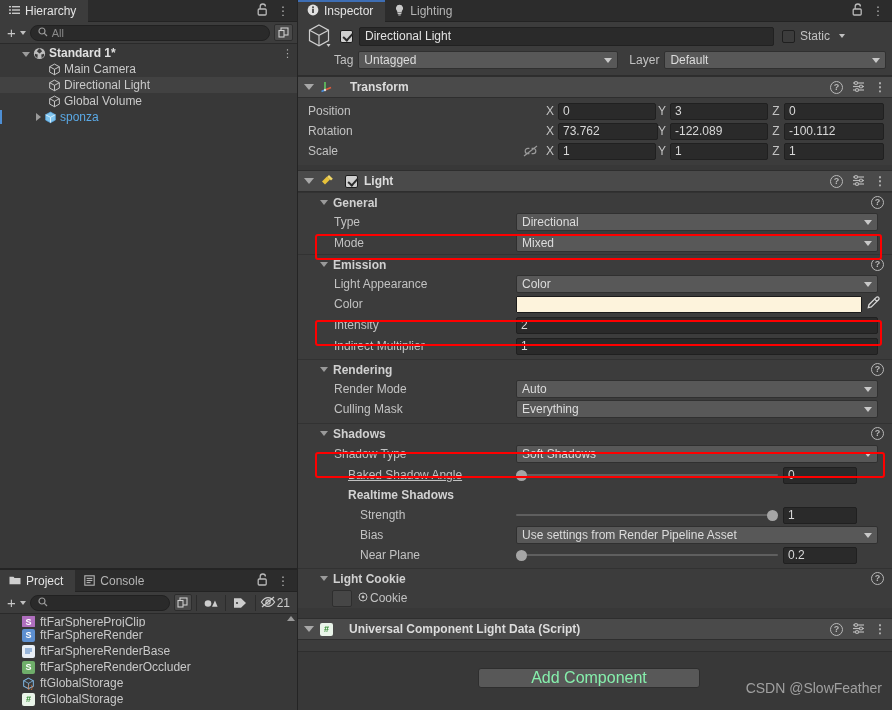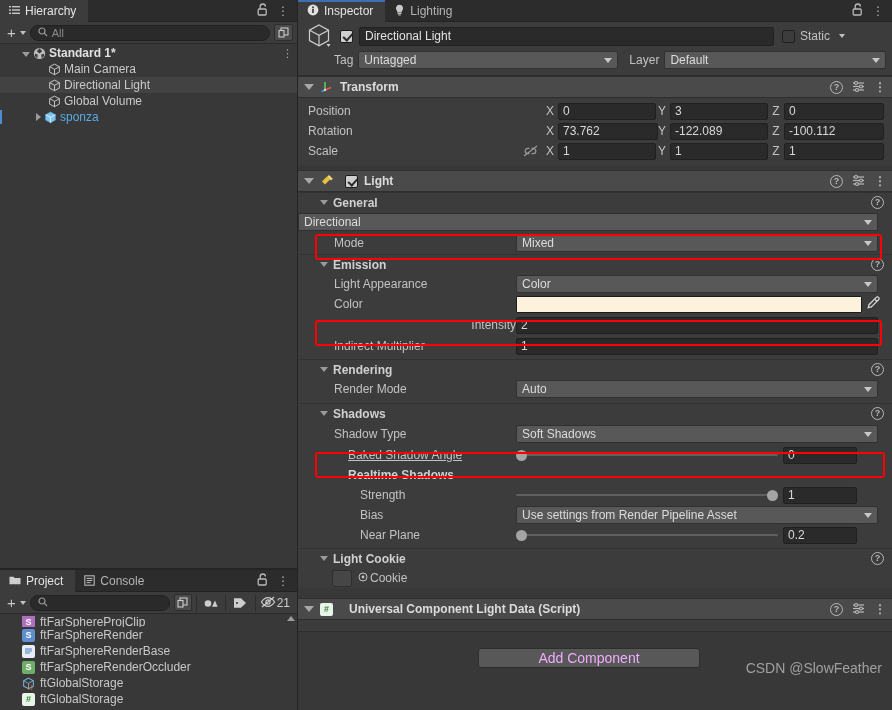--- a/index.html
+++ b/index.html
@@ -188,21 +188,21 @@
   .eyedrop { color: #d8d8d8; font-size: 12px; }
 
   .redbox {
     position: absolute; border: 2.5px solid #fe0000; border-radius: 3px;
     pointer-events: none;
   }
 
   .addcomp {
     width: 222px; height: 20px; background: #585858; border: 1px solid #2e2e2e;
     border-radius: 3px; display: flex; align-items: center; justify-content: center;
-    color: #f0abfc; font-size: 14px;
+    color: #86efac; font-size: 16px;
   }
   .watermark { color: #a0a0a0; font-size: 14px; white-space: nowrap; }
 
   .divline { height: 1px; background: #2e2e2e; }
   .gap-band { background: #383838; }
 </style>
 </head>
 <body>
 
 <div id="root">
@@ -536,21 +536,21 @@
       <div class="comp-header">
         <span class="foldout"></span>
         <span class="icon">
           <svg width="14" height="14" viewBox="0 0 14 14">
             <line x1="5" y1="11" x2="5" y2="3" stroke="#5fc85f" stroke-width="1.6"></line>
             <line x1="5" y1="11" x2="11" y2="8.5" stroke="#e05a3a" stroke-width="1.6"></line>
             <line x1="5" y1="11" x2="1.5" y2="12.5" stroke="#4a8fe0" stroke-width="1.6"></line>
             <circle cx="5" cy="11" r="1.2" fill="#d8d8d8"></circle>
           </svg>
         </span>
-        <span style="">Transform</span>
+        <span style="margin-left:10px;">Transform</span>
         <div class="hdr-right">
           <span class="q-icon">?</span>
           <span class="icon">
             <svg width="13" height="13" viewBox="0 0 13 13">
                 <g stroke="#b8b8b8" stroke-width="1.2" fill="none">
               <line x1="1" y1="3" x2="12" y2="3"></line>
                   <line x1="1" y1="6.5" x2="12" y2="6.5"></line>
                   <line x1="1" y1="10" x2="12" y2="10"></line>
               <circle cx="4" cy="3" r="1.5" fill="#4a4a4a"></circle>
                   <circle cx="9" cy="6.5" r="1.5" fill="#4a4a4a"></circle>
@@ -672,20 +672,21 @@
       <div class="comp-body" style="padding:0;">
 
         <div class="sec-header" style="padding-left:22px;">
           <span class="foldout"></span>
           <span>General</span>
           <div class="hdr-right">
               <span class="q-icon">?</span>
             </div>
         </div>
         <div class="row">
+          <span class="rlabel" style="width:218px;padding-left:36px;">Type</span>
           <div class="dd" style="flex:1;margin-right:6px;">
             <span>Directional</span>
             <span class="arw"></span>
           </div>
         </div>
         <div class="row" style="height:22px;">
           <span class="rlabel" style="width:218px;padding-left:36px;">Mode</span>
           <div class="dd" style="flex:1;margin-right:6px;">
             <span>Mixed</span>
             <span class="arw"></span>
@@ -712,21 +713,21 @@
           <span class="eyedrop" style="width:22px;text-align:center;">
             <svg width="13" height="13" viewBox="0 0 13 13">
                 <g stroke="#d8d8d8" stroke-width="1.3" fill="none">
               <path d="M11.6 1.4 a1.6 1.6 0 0 0 -2.3 0 L7.6 3.1 L9.9 5.4 L11.6 3.7 a1.6 1.6 0 0 0 0 -2.3z"></path>
               <path d="M7.6 3.1 L2 8.7 L1.3 11.7 L4.3 11 L9.9 5.4"></path>
                 </g>
               </svg>
           </span>
         </div>
         <div class="row" style="height:22px;">
-          <span class="rlabel" style="width:218px;padding-left:36px;text-align:right;">Intensity</span>
+          <span class="rlabel" style="width:218px;padding-left:36px;">Intensity</span>
           <div class="numfield" style="flex:1;margin-right:6px;">
             <span>2</span>
           </div>
         </div>
         <div class="row">
           <span class="rlabel" style="width:218px;padding-left:36px;">Indirect Multiplier</span>
           <div class="numfield" style="flex:1;margin-right:6px;">
             <span>1</span>
           </div>
         </div>
@@ -735,20 +736,27 @@
           <span class="foldout"></span>
           <span>Rendering</span>
           <div class="hdr-right">
               <span class="q-icon">?</span>
             </div>
         </div>
         <div class="row">
           <span class="rlabel" style="width:218px;padding-left:36px;">Render Mode</span>
           <div class="dd" style="flex:1;margin-right:6px;">
             <span>Auto</span>
+            <span class="arw"></span>
+          </div>
+        </div>
+        <div class="row">
+          <span class="rlabel" style="width:218px;padding-left:36px;">Culling Mask</span>
+          <div class="dd" style="flex:1;margin-right:6px;">
+            <span>Everything</span>
             <span class="arw"></span>
           </div>
         </div>
 
         <div class="sec-header" style="padding-left:22px;margin-top:4px;">
           <span class="foldout"></span>
           <span>Shadows</span>
           <div class="hdr-right">
               <span class="q-icon">?</span>
             </div>

